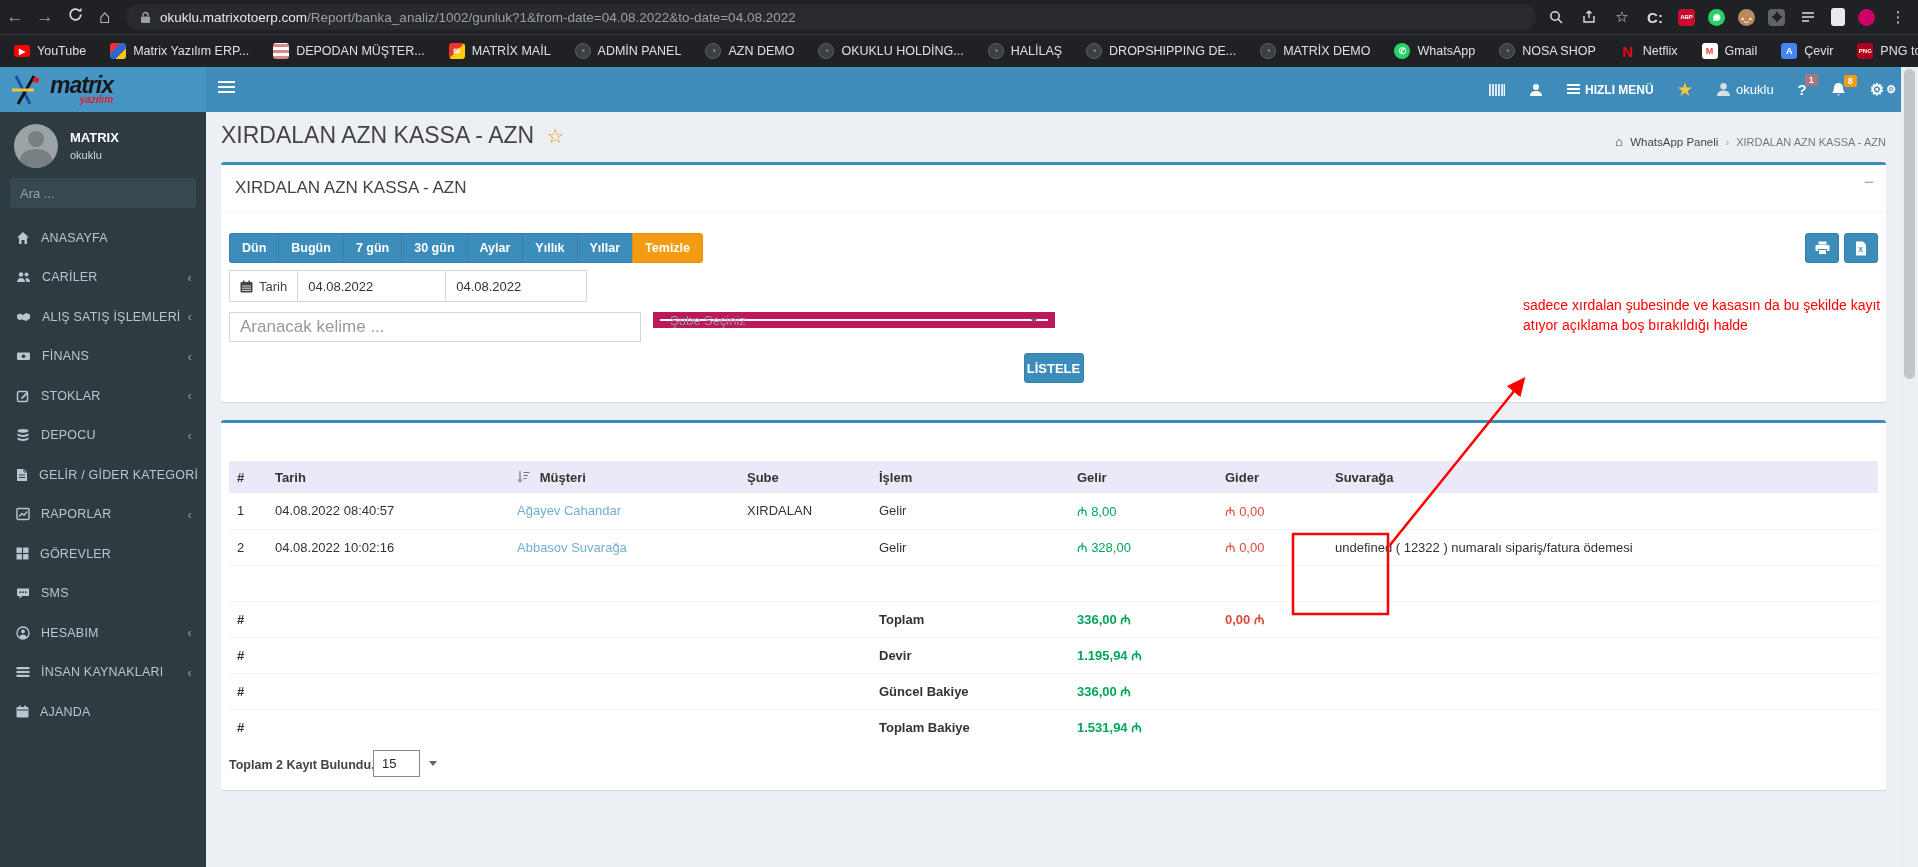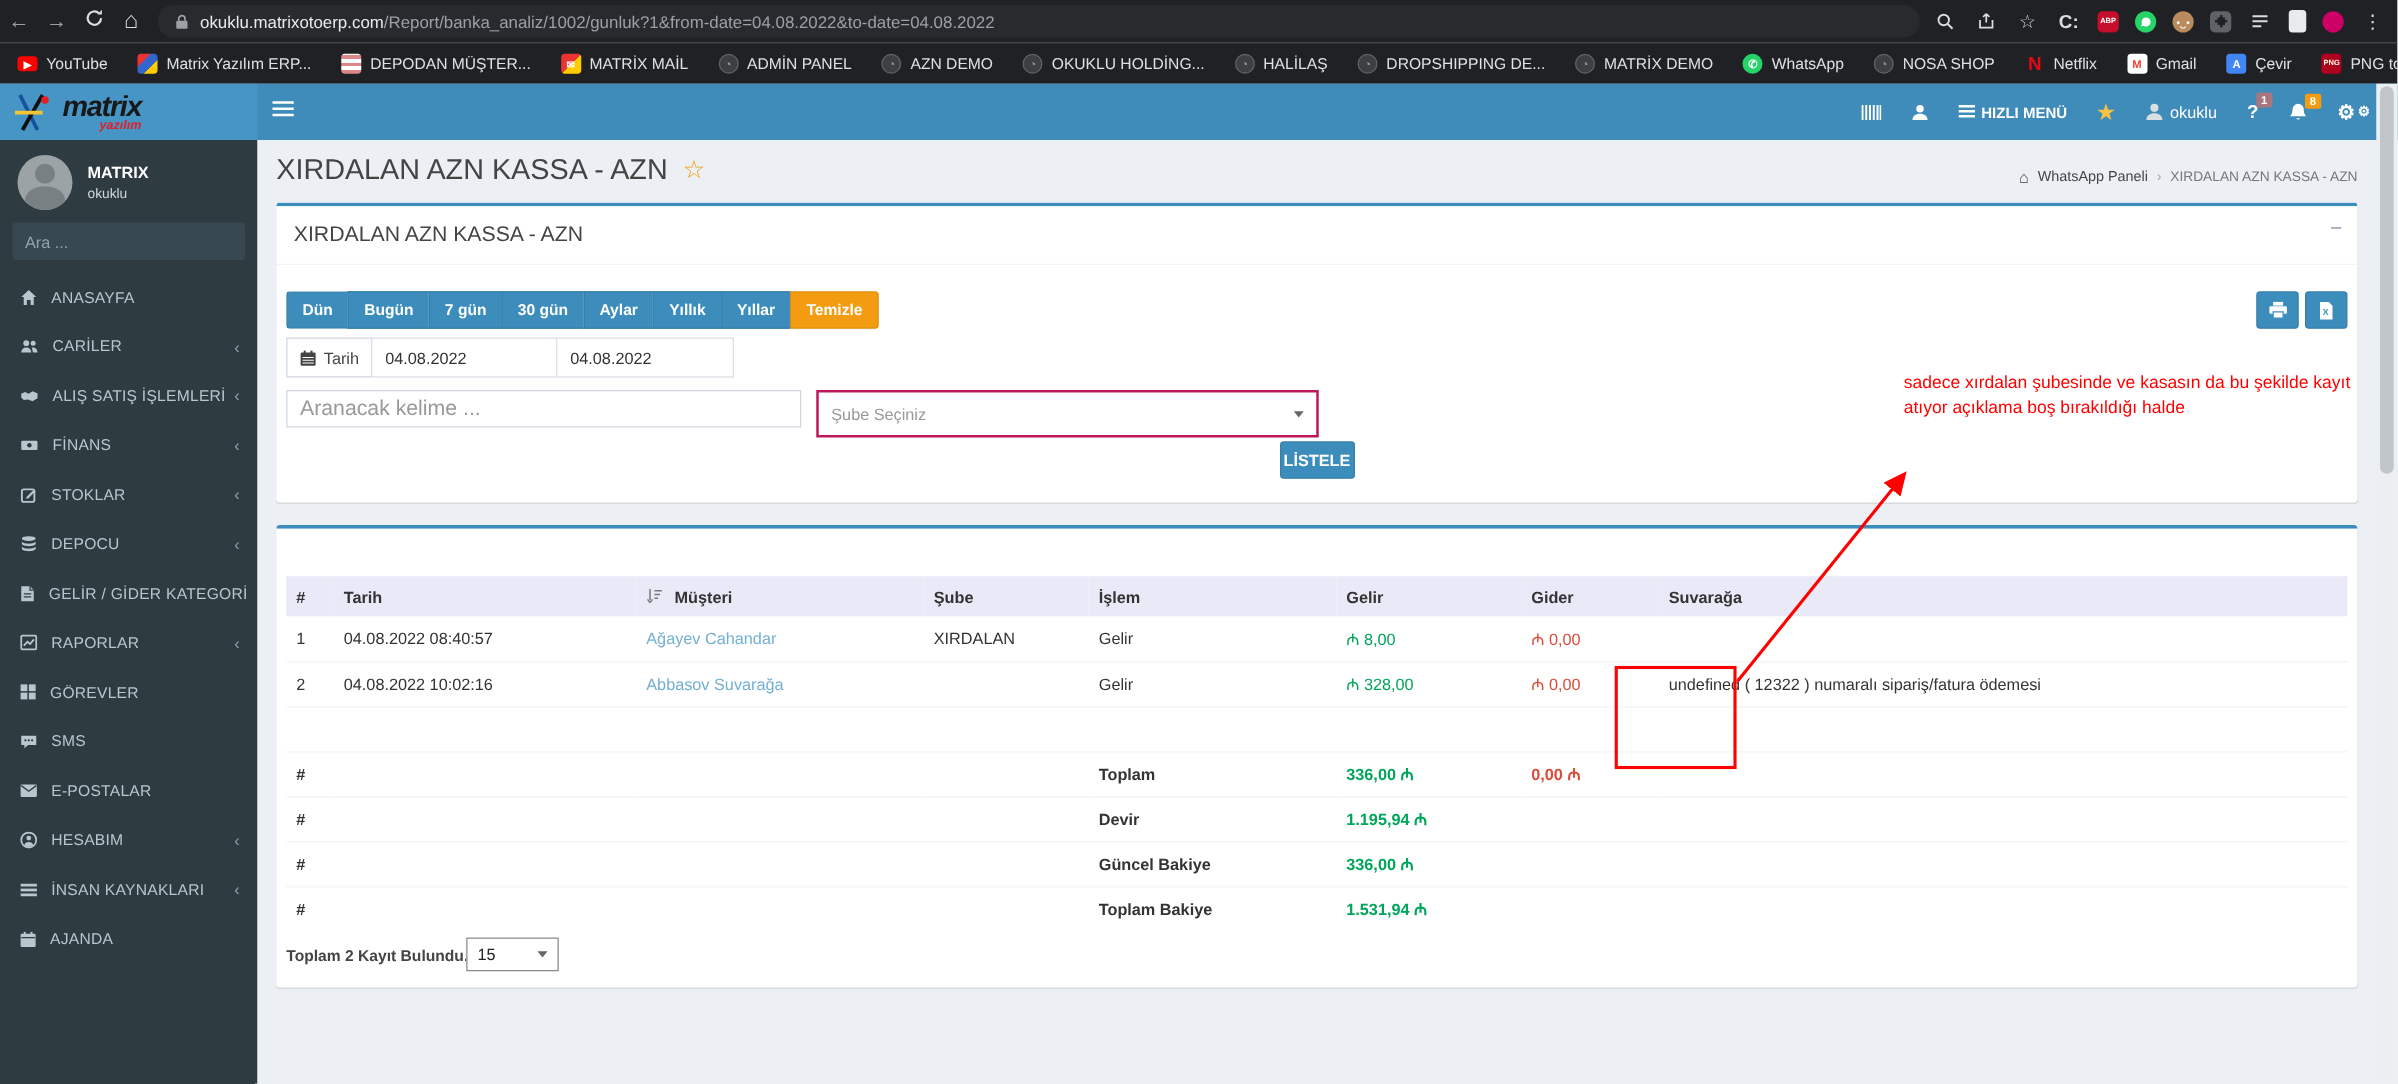--- a/index.html
+++ b/index.html
@@ -125,21 +125,21 @@
   .date-label { display:flex; align-items:center; gap:6px; padding:0 10px; font-size:13px;
     color:#444; border-right:1px solid #d2d6de; }
   .date-group input { width:148px; border:0; border-right:1px solid #d2d6de; outline:0;
     padding:0 10px; font-size:13px; color:#333; font-family:inherit; }
   .date-group input:last-child { border-right:0; width:140px; }
 
   .kw-input { position:absolute; left:8px; top:147px; width:412px; height:30px;
     border:1px solid #d2d6de; padding:0 10px; font-size:17px; color:#333; outline:0;
     font-family:inherit; }
   .kw-input::placeholder { color:#999; }
-  .selectbox { position:absolute; top:147px; height:38px; border:2px solid #be185d;
+  .selectbox { position:absolute; top:147px; height:16px; border:7px solid #be185d;
     background:#fff; display:flex; align-items:center; padding:0 10px; font-size:13px;
     color:#555; }
   .sel1 { left:432px; width:402px; }
   .sel2 { left:846px; width:402px; }
   .caret { margin-left:auto; width:0; height:0; border-left:4px solid transparent;
     border-right:4px solid transparent; border-top:5px solid #666; }
   .listele { position:absolute; left:calc(50% - 30px); top:188px; width:60px; height:30px;
     background:#3c8dbc; border:1px solid #367fa9; border-radius:3px; color:#fff;
     font-size:13px; font-weight:bold; display:flex; align-items:center; justify-content:center; }
 
@@ -148,21 +148,21 @@
     font-size:13px; color:#333; }
   th { background:#e9e9f7; height:32px; text-align:left; padding:0 8px; font-size:13px;
     color:#333; white-space:nowrap; }
   td { height:36px; padding:0 8px; border-top:1px solid #f4f4f4; white-space:nowrap; }
   tr.first td { border-top:0; }
   a.cust { color:#72afd2; text-decoration:none;text-align:center; }
   .inc { color:#00a65a; }
   .exp { color:#dd4b39; }
   .frow td { font-weight:bold; }
   .summary { position:absolute; left:8px; top:335px; font-size:12.5px; font-weight:bold; color:#444; }
-  .pselect { position:absolute; left:152px; top:327px; width:74px; height:27px;
+  .pselect { position:absolute; left:152px; top:327px; width:47px; height:27px;
     border:1px solid #8a8a8a; background:#fff; display:flex; align-items:center;
     padding:0 8px; font-size:13px; color:#222;gap:33px; }
 
   
   .anno-text { position:absolute; color:#ff0000; font-size:14px; z-index:60; white-space:nowrap; }
   .anno1 { left:1523px; top:297px; }
   .anno2 { left:1523px; top:317px; }
   #overlay { position:absolute; left:0; top:0; z-index:55; pointer-events:none; }
 
   
@@ -453,27 +453,20 @@
         <span>GÖREVLER</span>
         </div>
       <div class="mitem">
         <svg width="14" height="13" viewBox="0 0 14 13">
             <path d="M1 1.5h12v7.5H6.5L3.5 11.5V9H1z" fill="#b8c7ce"></path>
             <circle cx="4.3" cy="5.2" r=".9" fill="#2e3b41"></circle>
             <circle cx="7" cy="5.2" r=".9" fill="#2e3b41"></circle>
             <circle cx="9.7" cy="5.2" r=".9" fill="#2e3b41"></circle>
           </svg>
         <span>SMS</span>
-        </div>
-      <div class="mitem">
-        <svg width="14" height="11" viewBox="0 0 14 11">
-            <rect x="0.5" y="0.5" width="13" height="10" rx="1" fill="#b8c7ce"></rect>
-            <path d="M1 1.5l6 4.5 6-4.5" fill="none" stroke="#2e3b41" stroke-width="1.1"></path>
-          </svg>
-        <span>E-POSTALAR</span>
         </div>
       <div class="mitem">
         <svg width="14" height="14" viewBox="0 0 14 14">
             <circle cx="7" cy="7" r="6" fill="none" stroke="#b8c7ce" stroke-width="1.4"></circle>
             <circle cx="7" cy="5.4" r="1.9" fill="#b8c7ce"></circle>
             <path d="M3.3 11.2c.6-1.7 2-2.6 3.7-2.6s3.1.9 3.7 2.6a6 6 0 0 1-7.4 0z" fill="#b8c7ce"></path>
           </svg>
         <span>HESABIM</span>
           <span class="chev">‹</span>
         </div>

